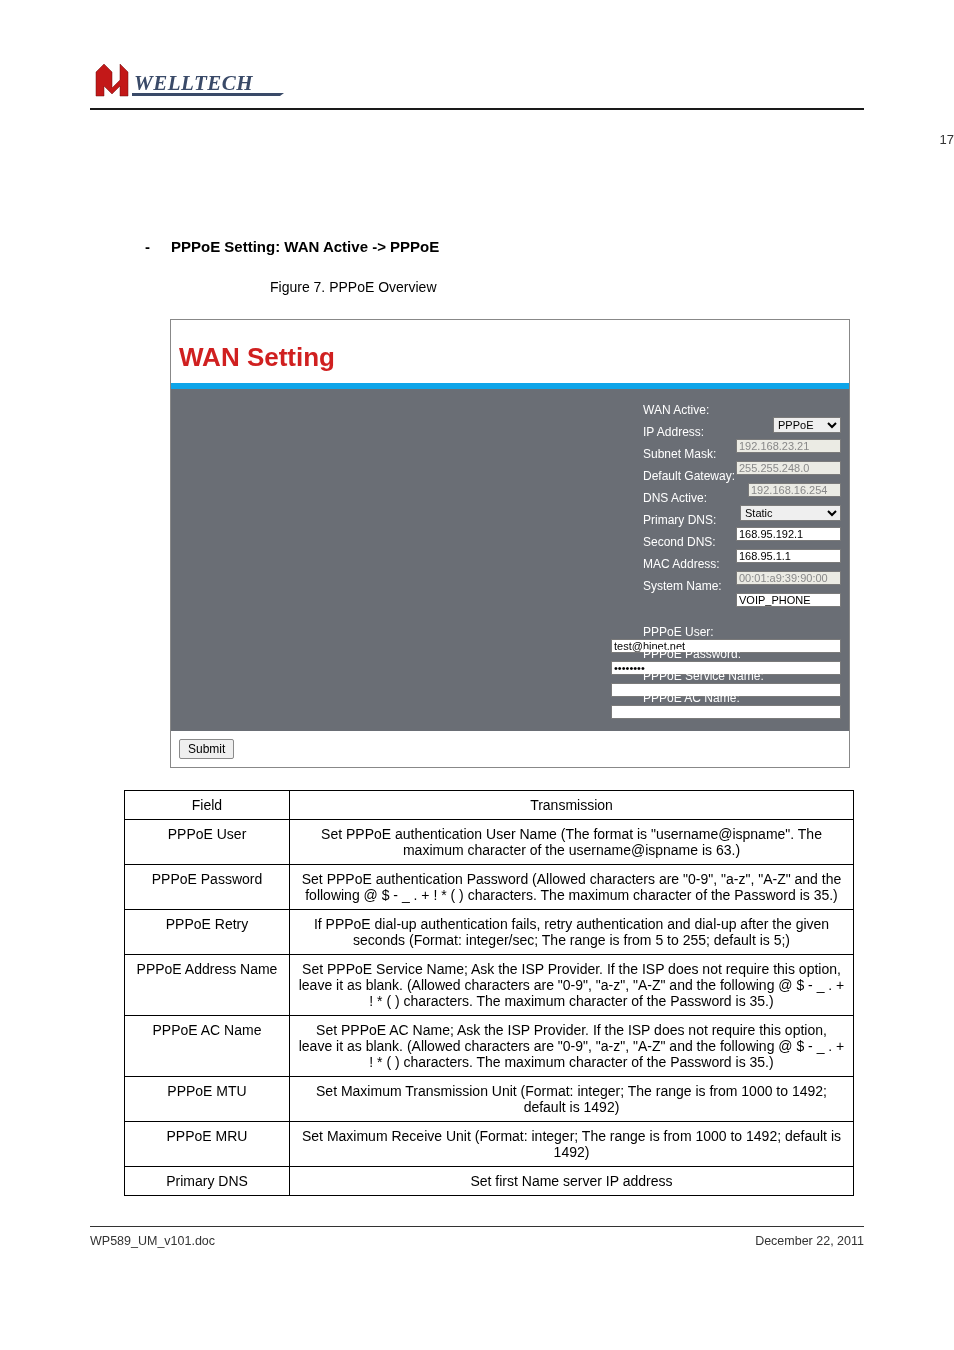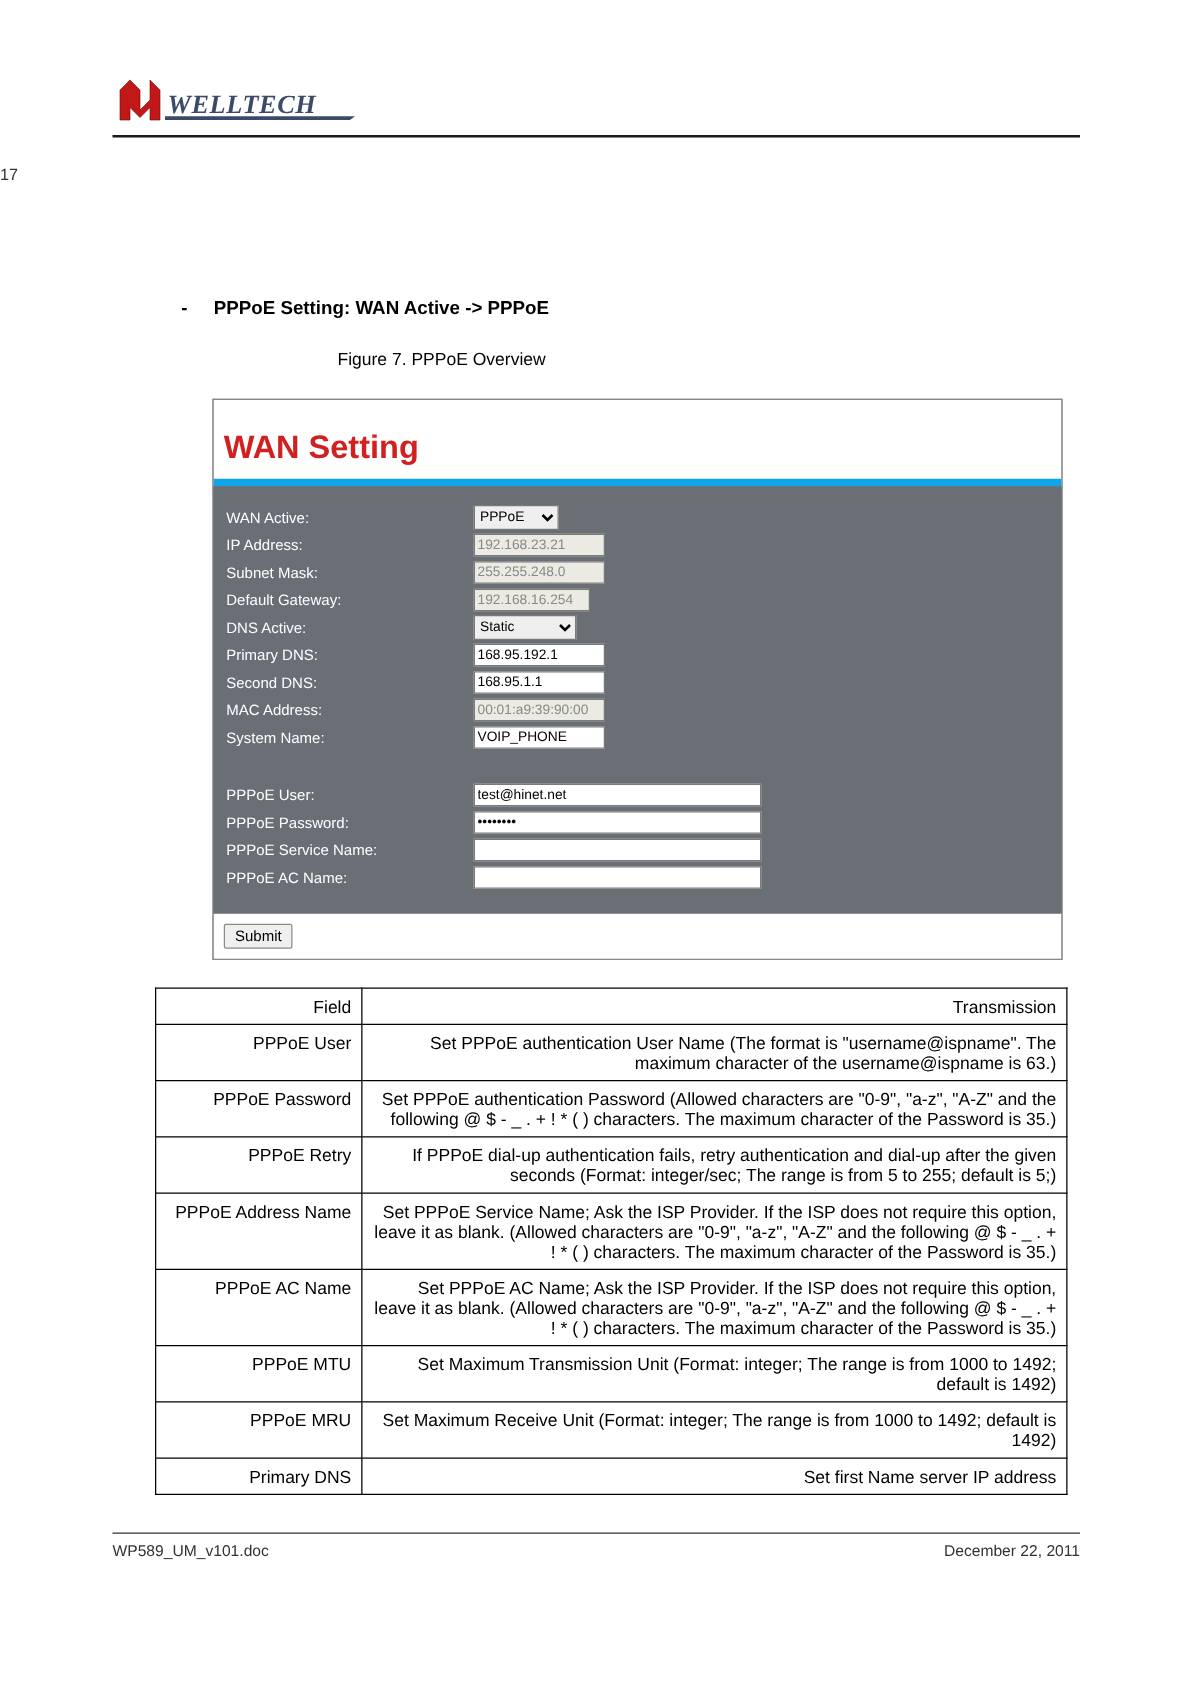--- a/index.html
+++ b/index.html
@@ -28,21 +28,21 @@
     height: 2px;
     background: #1a1a1a;
   }
   .content {
     padding-top: 70px;
   }
   .page-number {
     position: absolute;
     left: 0; right: 0;
     top: 132px;
-    text-align: left;
+    text-align: right;
     font-size: 13px;
     color: #333;
   }
   .section-label {
     margin-left: 55px;
     margin-top: 110px;
     font-size: 15px;
     font-weight: bold;
     color: #000;
     display: flex;
@@ -72,22 +72,23 @@
     font-size: 26px;
     font-weight: bold;
     font-family: "Trebuchet MS", Arial, sans-serif;
   }
   .screenshot-body {
     background: #6a6e75;
     padding: 14px 8px 18px 8px;
   }
   .form-row {
     display: flex;
-    align-items: center;
+    align-items: flex-end;
     height: 22px;
+    flex-direction: column;
   }
   .form-row .label {
     width: 200px;
     color: #ffffff;
     font-size: 12px;
     font-family: Verdana, Arial, sans-serif;
     padding-left: 2px;
   }
   .form-row input[type="text"],
   .form-row input[type="password"] {
@@ -124,21 +125,21 @@
   .field-table {
     margin: 22px 0 0 34px;
     border-collapse: collapse;
     width: 730px;
     font-size: 14px;
   }
   .field-table th, .field-table td {
     border: 1px solid #000;
     padding: 6px 8px;
     vertical-align: top;
-    text-align: right;
+    text-align: center;
     font-weight: normal;
   }
   .field-table th {
     background: #ffffff;
   }
   .field-table .col-field { width: 165px; }
   .footer-rule {
     position: absolute;
     left: 90px; right: 90px;
     top: 1226px;
@@ -196,21 +197,21 @@
           <div class="form-row">
             <div class="label">Subnet Mask:</div>
             <input type="text" disabled="" value="255.255.248.0" style="width: 105px;">
           </div>
           <div class="form-row">
             <div class="label">Default Gateway:</div>
             <input type="text" disabled="" value="192.168.16.254" style="width: 93px;">
           </div>
           <div class="form-row">
             <div class="label">DNS Active:</div>
-            <select style="width: 82px;"><option>Static</option></select>
+            <select style="width: 101px;"><option>Static</option></select>
           </div>
           <div class="form-row">
             <div class="label">Primary DNS:</div>
             <input type="text" value="168.95.192.1" style="width: 105px;">
           </div>
           <div class="form-row">
             <div class="label">Second DNS:</div>
             <input type="text" value="168.95.1.1" style="width: 105px;">
           </div>
           <div class="form-row">

